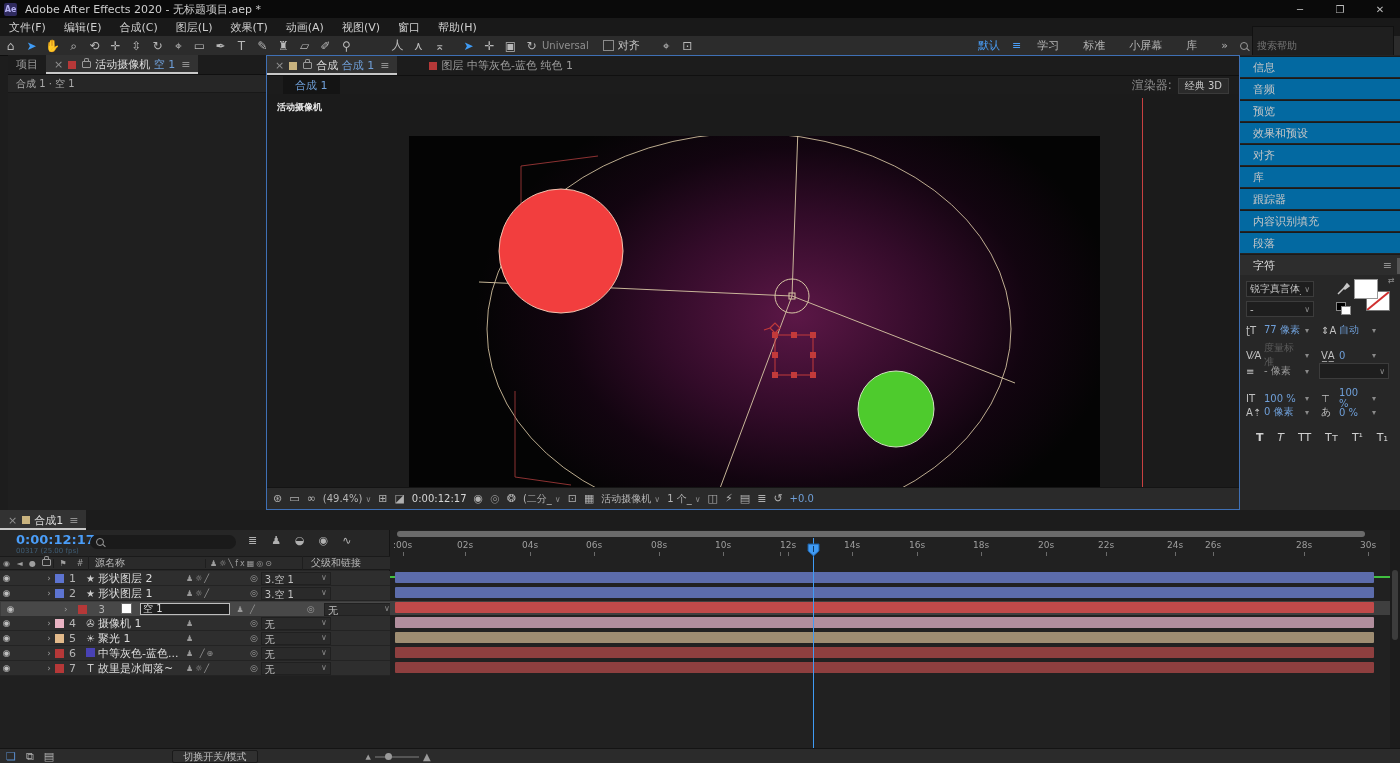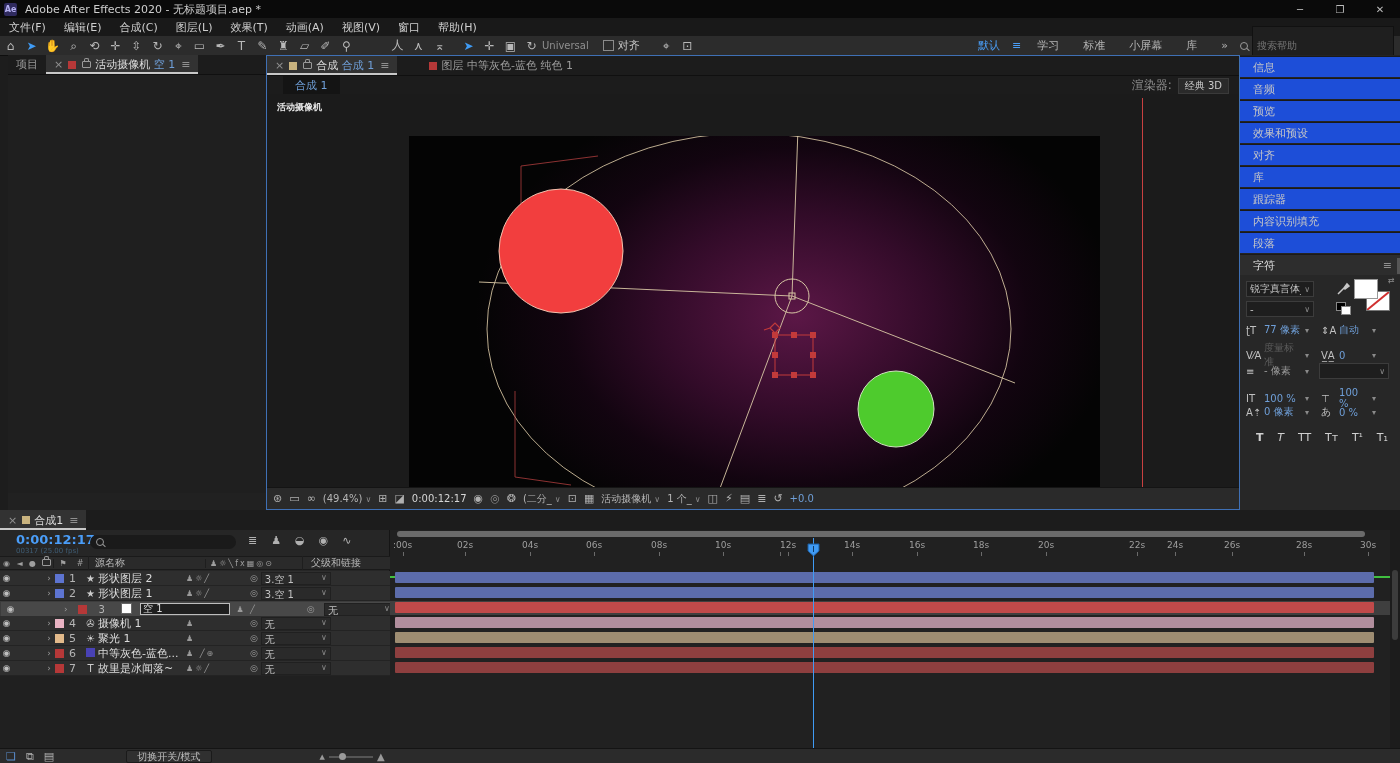--- a/index.html
+++ b/index.html
@@ -31,21 +31,21 @@
   .lock{width:7px;height:5px;border:1px solid #9a9a9a;border-radius:1px;position:relative;display:inline-block;margin:0 4px 0 2px}
   .lock:before{content:"";position:absolute;left:1px;top:-4px;width:3px;height:3px;border:1px solid #9a9a9a;border-bottom:none;border-radius:2px 2px 0 0}
   
   #left-panel{left:8px;top:55px;width:266px;height:455px;background:#212121}
   .tabstrip{height:19px;background:#1c1c1c;display:flex;align-items:center;border-bottom:1px solid #101010}
   .ptab{display:flex;align-items:center;height:19px;padding:0 8px;color:#9c9c9c}
   .ptab.active{background:#323232;color:#dedede;box-shadow:inset 0 -2px 0 #c8c8c8}
   .csq{width:8px;height:8px;margin-right:4px;display:inline-block}
   #comp-panel{left:266px;top:55px;width:974px;height:455px;background:#1b1b1b;border:1px solid #3f70b5;box-sizing:border-box}
   #right-panel{left:1240px;top:55px;width:160px;height:455px;background:#242424}
-  .rp-item{position:absolute;left:0;width:160px;height:21px;background:#1d4ed8;border-top:1px solid #1a1a1a;
+  .rp-item{position:absolute;left:0;width:160px;height:21px;background:#0369a1;border-top:1px solid #1a1a1a;
            display:flex;align-items:center;padding-left:13px;box-sizing:border-box;color:#c6c6c6}
   
   #subrow{height:19px;background:#1c1c1c;display:flex;align-items:center;border-bottom:1px solid #101010}
   #viewer-img{position:absolute;left:142px;top:42px;width:691px;height:390px;background:
       radial-gradient(ellipse 400px 290px at 56% 46%, rgba(96,24,74,.95), rgba(62,13,50,.8) 34%, rgba(28,5,24,.6) 58%, rgba(0,0,0,0) 80%), #040404}
   #comp-bottom{position:absolute;left:0;bottom:0;width:100%;height:22px;background:#2a2a2a;border-top:1px solid #141414;
       display:flex;align-items:center;gap:7px;padding-left:6px;box-sizing:border-box;color:#b5b5b5;font-size:10px}
   .dd{color:#8a8a8a;font-size:8px;margin-left:3px}
   
   .sel{background:#1e1e1e;border:1px solid #3c3c3c;height:14px;display:flex;align-items:center;justify-content:space-between;
@@ -151,20 +151,23 @@
         <span>项目</span>
       </div>
     <div class="ptab active">
       <span class="dim" style="margin-right:5px">×</span>
       <span class="csq" style="background: rgb(181, 56, 56);"></span>
       <span class="lock"></span>
       <span>活动摄像机</span>&nbsp;<span class="blue">空 1</span>
       <span class="dim" style="margin-left:6px">≡</span>
     </div>
   </div>
+  <div style="height:17px;display:flex;align-items:center;padding-left:8px;font-size:10px;color:#ababab;background:#262626;border-bottom:1px solid #181818">
+      <span>合成 1 · 空 1</span>
+    </div>
   <div style="height:418px;background:#1f1f1f"></div>
 </div>
 
 <div id="comp-panel" class="abs">
   <div class="tabstrip">
     <div class="ptab active">
       <span class="dim" style="margin-right:5px">×</span>
       <span class="csq" style="background: rgb(201, 179, 127);"></span>
       <span class="lock"></span>
       <span>合成</span>&nbsp;<span class="blue">合成 1</span>
@@ -532,23 +535,23 @@
     <span class="rt" style="left:132px">04s</span>
     <span class="rt" style="left:196px">06s</span>
     <span class="rt" style="left:261px">08s</span>
     <span class="rt" style="left:325px">10s</span>
     <span class="rt" style="left:390px"></span>
     <span class="rt" style="left:390px">12s</span>
     <span class="rt" style="left:454px">14s</span>
     <span class="rt" style="left:519px">16s</span>
     <span class="rt" style="left:583px">18s</span>
     <span class="rt" style="left:648px">20s</span>
-    <span class="rt" style="left:739px">22s</span>
+    <span class="rt" style="left:708px">22s</span>
     <span class="rt" style="left:777px">24s</span>
-    <span class="rt" style="left:834px">26s</span>
+    <span class="rt" style="left:815px">26s</span>
     <span class="rt" style="left:906px">28s</span>
     <span class="rt" style="left:970px">30s</span>
 
     <div class="abs" style="left: 0px; top: 46px; width: 1010px; height: 2px; background: rgb(64, 191, 64);"></div>
 
     <div class="abs" style="left:0;top:71px;width:1010px;height:14px;background:#3f3f3f"></div>
 
     <div class="trow" style="top: 42px; background: rgb(92, 108, 171);"></div>
     <div class="trow" style="top: 57px; background: rgb(92, 108, 171);"></div>
     <div class="trow" style="top: 72px; background: rgb(192, 74, 74);"></div>
@@ -566,19 +569,19 @@
     <div class="abs" style="left:1000px;top:0;width:10px;height:218px;background:#1c1c1c">
       <div class="abs" style="left:2px;top:40px;width:6px;height:70px;background:#3c3c3c;border-radius:3px"></div>
     </div>
   </div>
 </div>
 
 <div id="statusbar" class="abs">
   <span class="icon" style="margin-left:6px;color:#5a8fd0">❏</span>
   <span class="icon" style="margin-left:10px">⧉</span>
   <span class="icon" style="margin-left:10px">▤</span>
-  <span style="margin-left:72px;background:#303030;border:1px solid #1a1a1a;border-radius:2px;padding:0 10px;font-size:10px;color:#bdbdbd;height:11px;line-height:11px">切换开关/模式</span>
+  <span style="margin-left:118px;background:#303030;border:1px solid #1a1a1a;border-radius:2px;padding:0 10px;font-size:10px;color:#bdbdbd;height:11px;line-height:11px">切换开关/模式</span>
   <span style="margin-left:108px;color:#9a9a9a;font-size:7px">▲</span>
   <span style="width:44px;height:2px;background:#555;margin:0 4px;position:relative;display:inline-block">
     <span style="position:absolute;left:10px;top:-3px;width:7px;height:7px;border-radius:50%;background:#9a9a9a"></span>
   </span>
   <span style="color:#9a9a9a;font-size:10px">▲</span>
 </div>
 
 </body></html>

